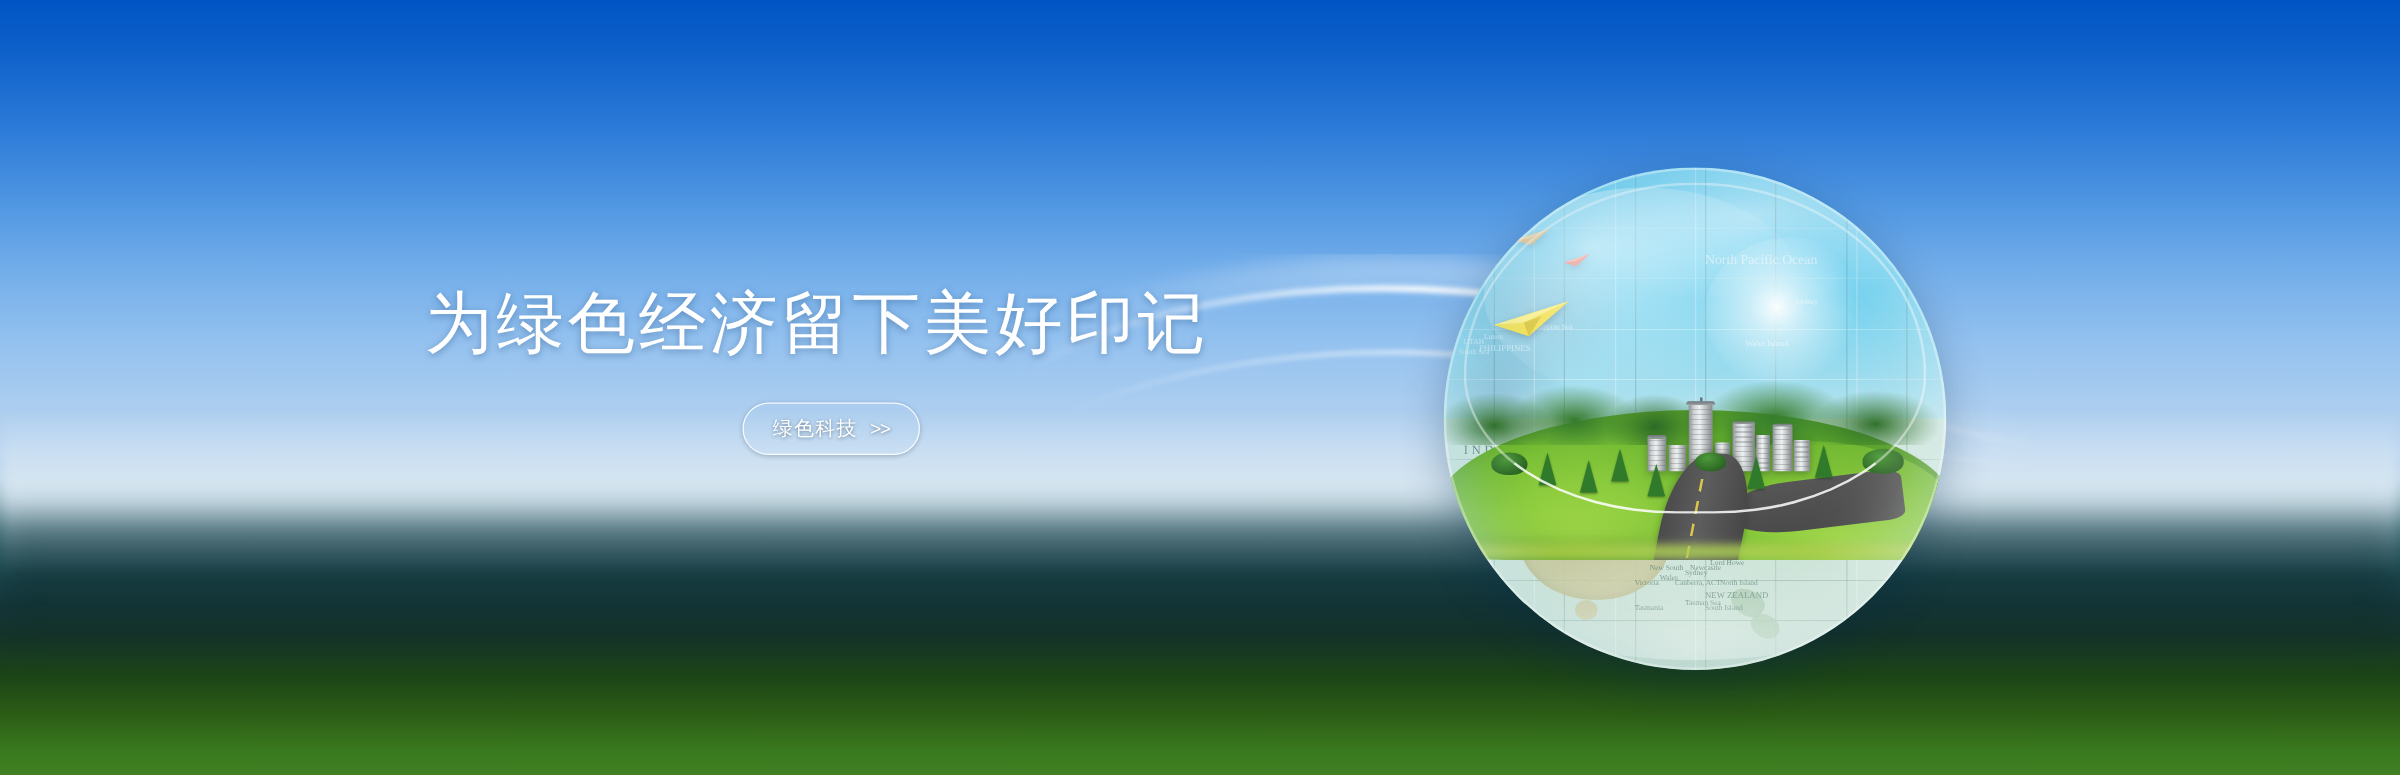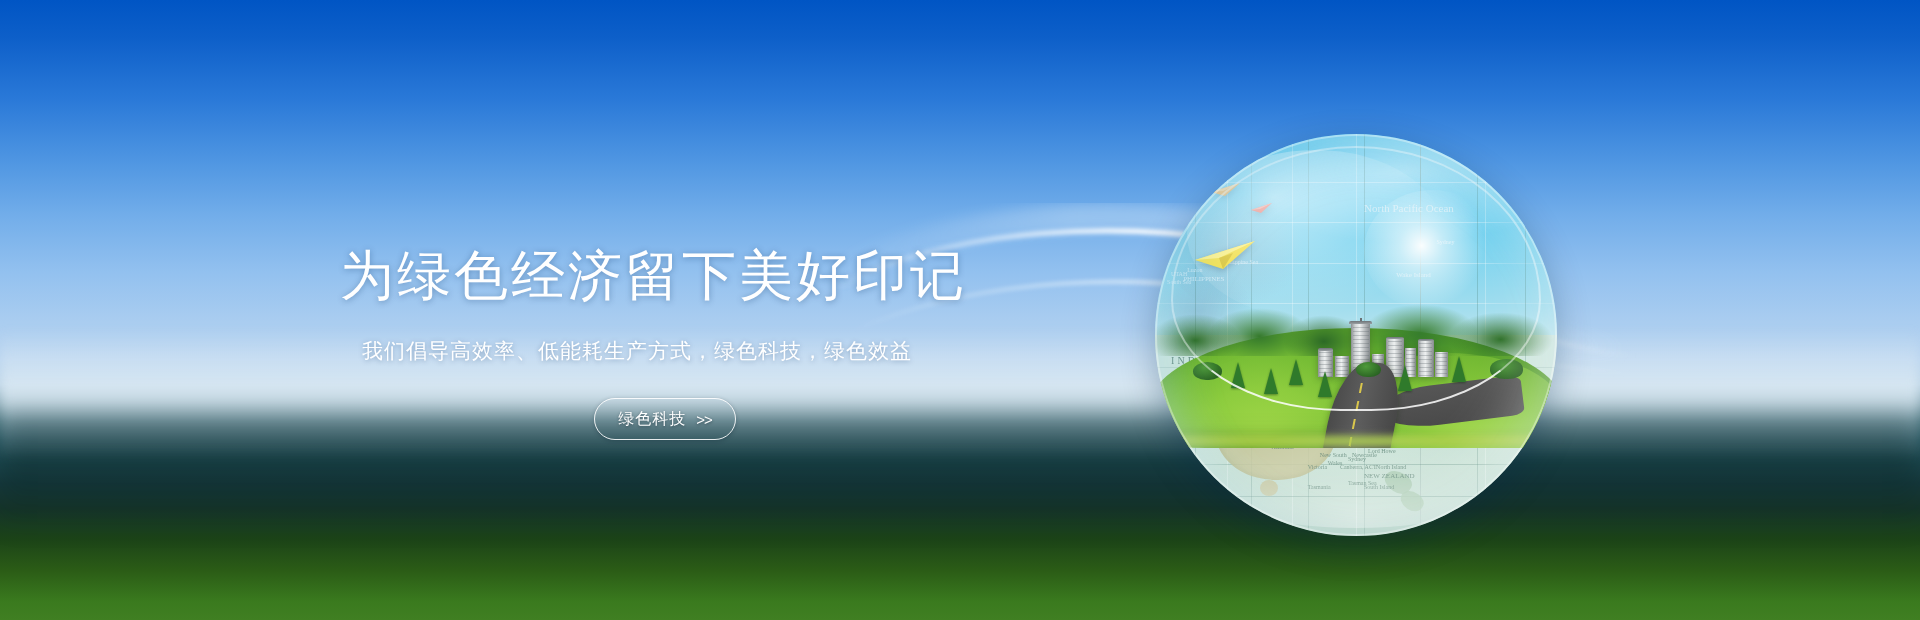--- a/index.html
+++ b/index.html
@@ -50,21 +50,21 @@
   }
   
   .bg-darkband{
     position:absolute; left:0; right:0; top:410px; height:120px;
     background:linear-gradient(to bottom, rgba(6,28,30,.55), rgba(8,34,24,.15) 70%, rgba(0,0,0,0));
     filter:blur(14px);
   }
 
   
   .text-block{
-    position:absolute; left:340px; top:244px; width:700px;
+    position:absolute; left:340px; top:228px; width:700px;
   }
   .headline{
     font-size:54px;
     line-height:62px;
     letter-spacing:3px;
     color:#ffffff;
     font-weight:300;
     text-shadow:0 1px 6px rgba(10,45,95,.35);
     white-space:nowrap;
   }
@@ -566,21 +566,20 @@
 
     <div class="dome-edge"></div>
     <div class="glass-hilite"></div>
     <div class="glass-sun"></div>
     <div class="glass-bottom-glow"></div>
     <div class="glass-rim"></div>
   </div>
 
   <div class="text-block">
     <div class="headline">为绿色经济留下美好印记</div>
-    <div class="subtitle">我们倡导高效率、低能耗生产方式，绿色科技，绿色效益</div>
     <div class="cta-wrap">
       <button class="cta-button">
         <span>绿色科技</span>
         <span class="cta-arrow">&gt;&gt;</span>
       </button>
     </div>
   </div>
 
 </div>
 

